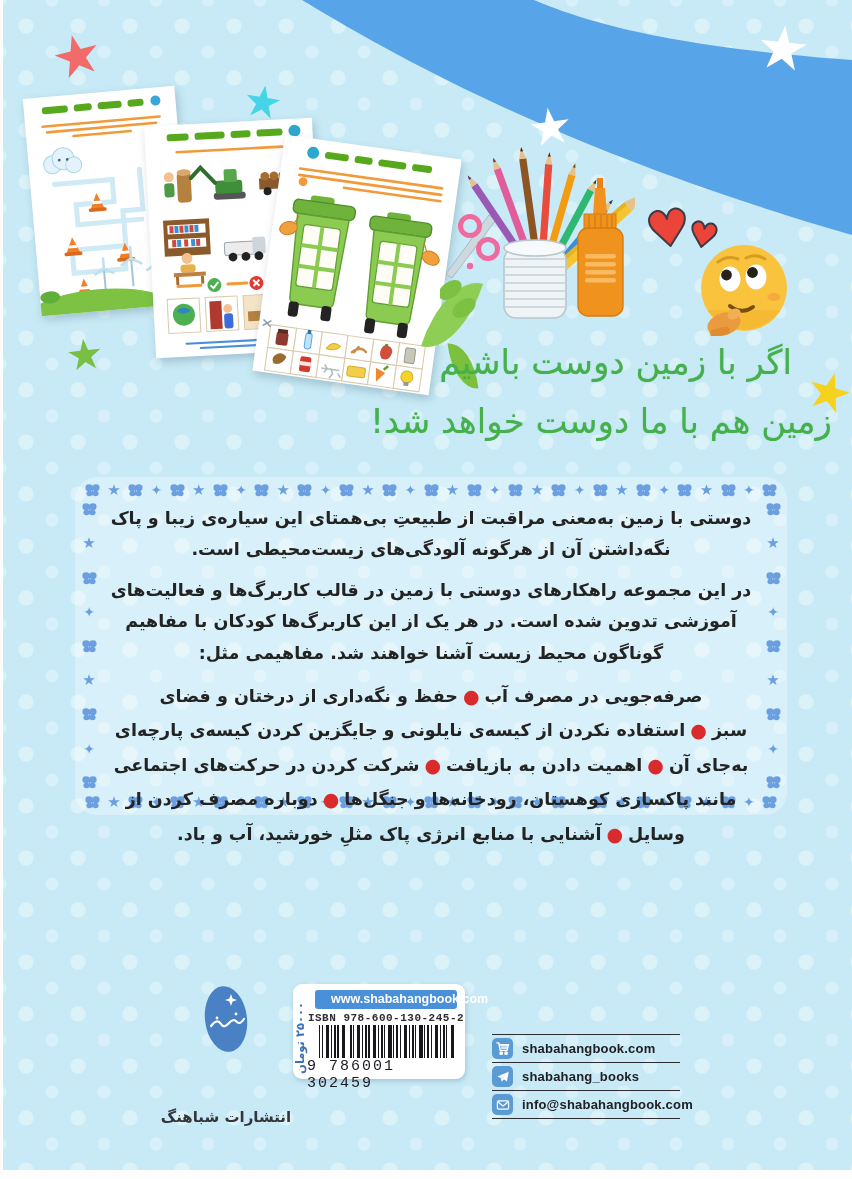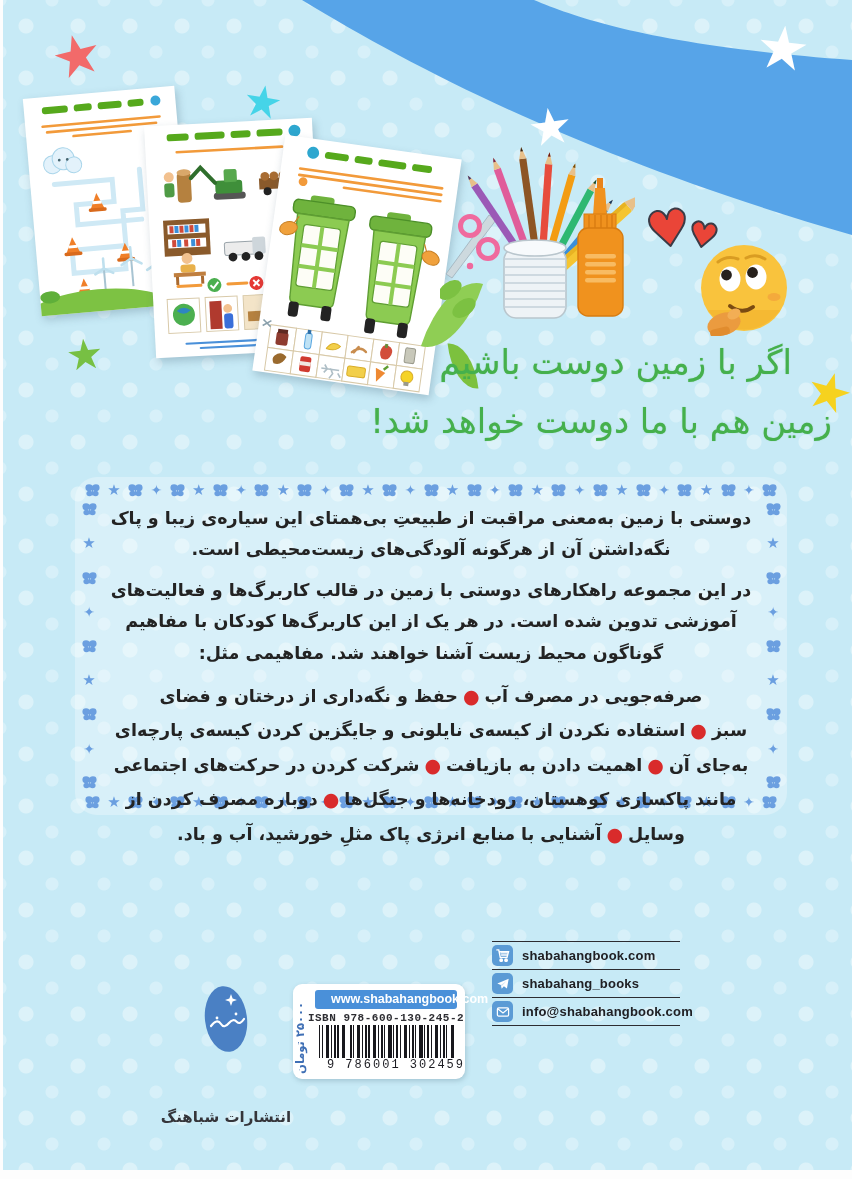--- a/index.html
+++ b/index.html
@@ -55,27 +55,27 @@
                  background:#fff; border-radius:9px; box-shadow:1px 2px 5px rgba(60,90,110,.25); }
   .site-bar { margin:6px 8px 3px 22px; background:#4a90d9; border-radius:3px; text-align:center;
               color:#fff; font-family:"Liberation Sans", sans-serif; font-weight:bold;
               font-size:12.5px; padding:2px 16px 3px; }
   .isbn { text-align:center; font-family:"Liberation Mono", monospace; font-weight:bold;
           font-size:11px; color:#2e2e33; letter-spacing:.5px; margin-left:14px; }
   .bars { height:33px; margin:1px 10px 0 26px;
           background:repeating-linear-gradient(90deg,
             #17171c 0 1.5px, #fff 1.5px 3px, #17171c 3px 4px, #fff 4px 7.5px,
             #17171c 7.5px 10.5px, #fff 10.5px 12px, #17171c 12px 13px, #fff 13px 15.5px); }
-  .bdigits { text-align:right; font-family:"Liberation Mono", monospace; font-size:12px;
+  .bdigits { text-align:left; font-family:"Liberation Mono", monospace; font-size:15px;
              color:#1c1c22; letter-spacing:2px; margin-left:14px; }
   .price { position:absolute; left:-23px; top:50%; transform:translate(0,-50%) rotate(-90deg);
            transform-origin:center; direction:rtl; color:#3f6fb5; font-size:11.5px;
            font-weight:bold; white-space:nowrap; width:60px; text-align:center; }
 
-  .social { position:absolute; left:492px; top:941px; width:188px;
+  .social { position:absolute; left:492px; top:1034px; width:188px;
             font-family:"Liberation Sans", sans-serif; }
   .social-row { display:flex; align-items:center; gap:9px; padding:3px 0;
                 border-top:1.5px solid #2c2c31; }
   .social-row:last-child { border-bottom:1.5px solid #2c2c31;justify-content:space-between; }
   .sicon { width:21px; height:21px; border-radius:5px; background:#5b9bd5; flex:0 0 21px;
            display:flex; align-items:center; justify-content:center; }
   .sicon svg { display:block; }
   .slabel { font-size:13px; color:#202024; font-weight:bold; letter-spacing:.2px; }
 </style>
 </head>

